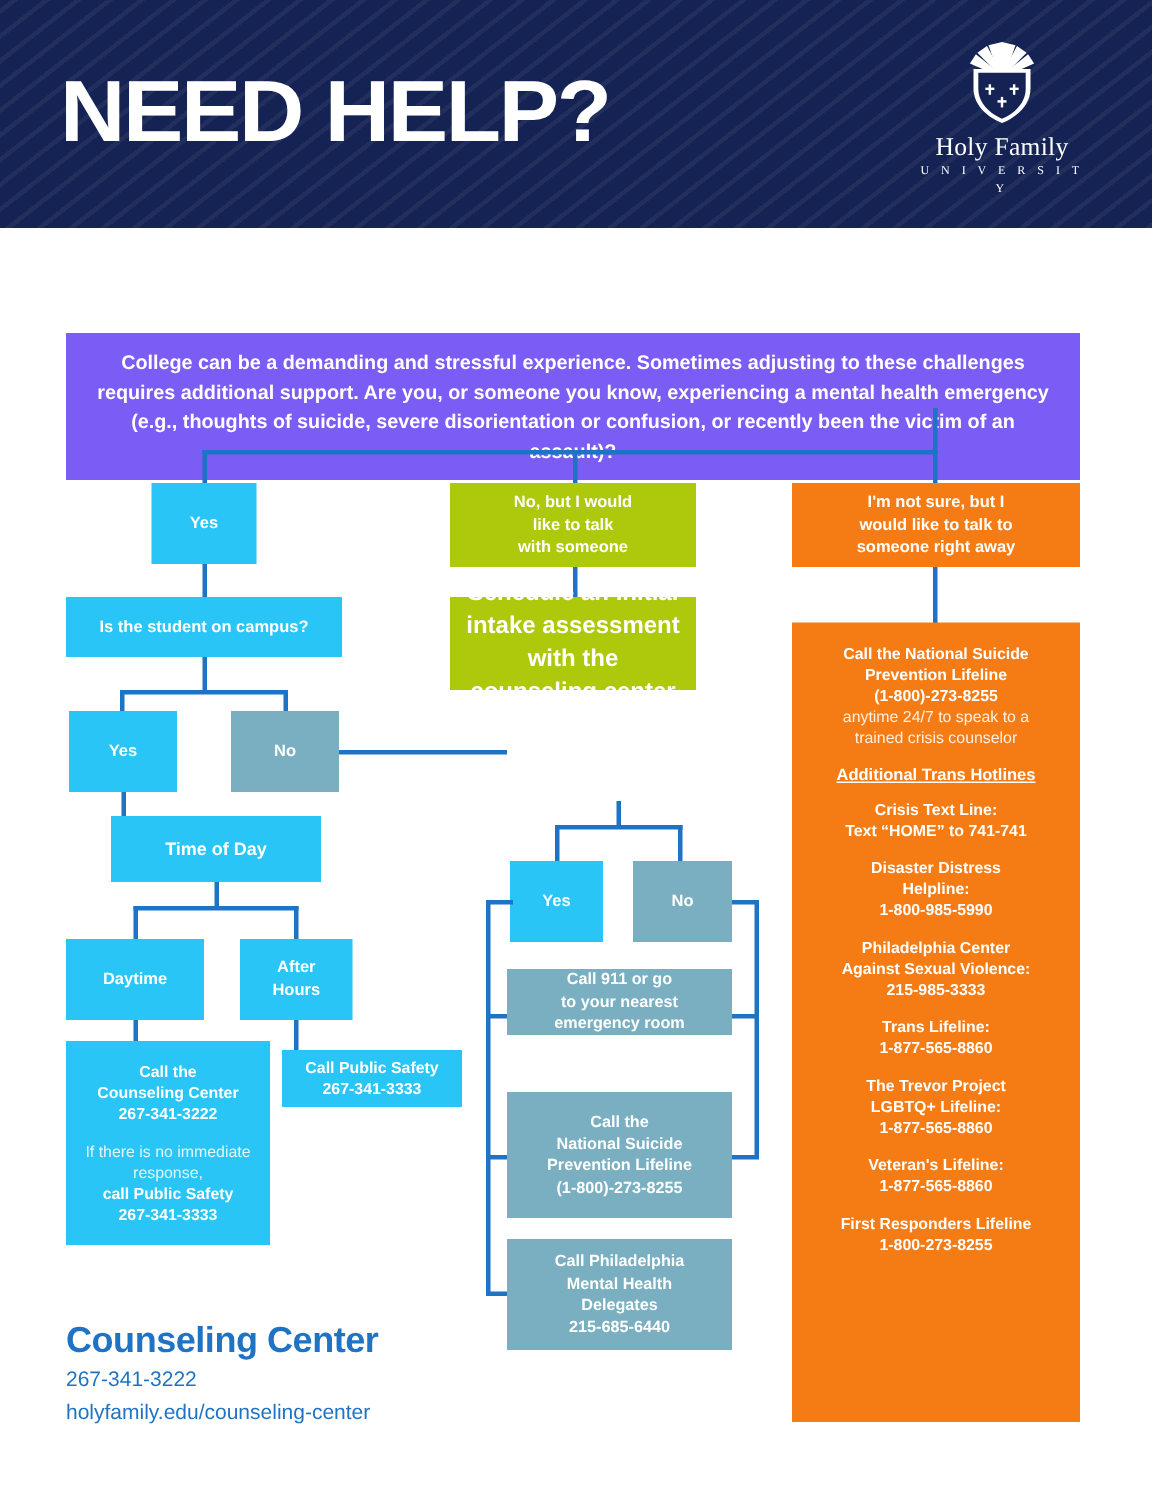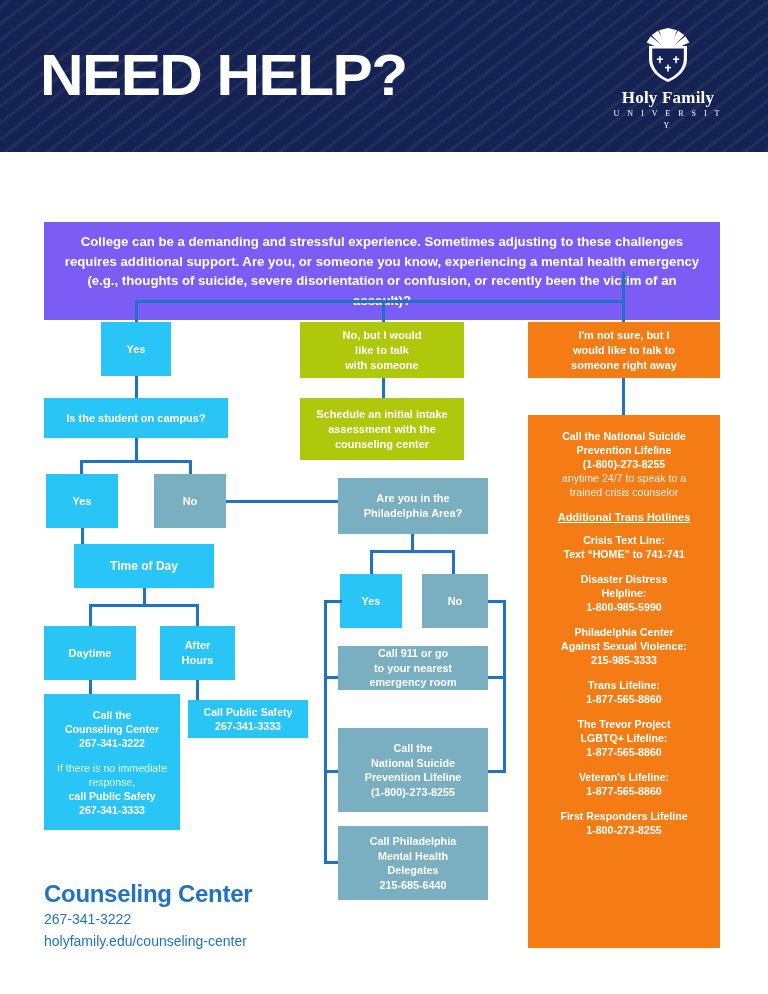--- a/index.html
+++ b/index.html
@@ -26,21 +26,21 @@
   .header-title {
     position:absolute; left:40px; top:44px;
     color:#ffffff; font-size:58px; line-height:62px;
     font-weight:bold; letter-spacing:-1.5px;
     font-family:"Liberation Sans", sans-serif;
     transform: scaleX(1.04); transform-origin: left center;
   }
   .logo-wrap { position:absolute; right:40px; top:26px; width:120px; text-align:center; }
   .logo-mark { display:block; margin:0 auto 4px auto; }
   .logo-name {
-    color:#fff; font-size:17px; font-weight:bold; line-height:19px;
+    color:#fff; font-size:17px; font-weight:normal; line-height:19px;
     font-family:"Liberation Serif", serif; letter-spacing:0.2px;
   }
   .logo-sub {
     color:#fff; font-size:8px; line-height:12px; letter-spacing:3px;
     font-family:"Liberation Serif", serif; margin-top:1px;
   }
 
   
   .node {
     position:absolute;
@@ -178,24 +178,22 @@
     <div>Call Public Safety</div>
     <div>267-341-3333</div>
   </div>
 
   <div class="node green" style="left:300px; top:322px; width:164px; height:56px; font-size:11px; white-space:pre-line; line-height:15px;">No, but I would
 like to talk
 with someone</div>
 
   <div class="line vline" style="left:382px; top:378px; height:20px;"></div>
 
-  <div class="node green" style="left:300px; top:398px; width:164px; height:62px; font-size:11px; line-height:15px; padding:5px 10px;">Schedule an initial intake assessment with the counseling center</div>
-
-  <div class="node slate" style="left:338px; top:478px; width:150px; height:56px; font-size:11px; white-space:pre-line; line-height:15px;">Are you in the
-Philadelphia Area?</div>
+  <div class="node green" style="left:300px; top:398px; width:164px; height:62px; font-size:16px; line-height:22px; padding:5px 10px;">Schedule an initial intake assessment with the counseling center</div>
+
 
   <div class="line vline" style="left:411px; top:534px; height:18px;"></div>
   <div class="line hline" style="left:370px; top:550px; width:85px;"></div>
   <div class="line vline" style="left:370px; top:550px; height:24px;"></div>
   <div class="line vline" style="left:452px; top:550px; height:24px;"></div>
 
   <div class="node cyan" style="left:340px; top:574px; width:62px; height:54px; font-size:11px;">Yes</div>
 
   <div class="node slate" style="left:422px; top:574px; width:66px; height:54px; font-size:11px;">No</div>
 

